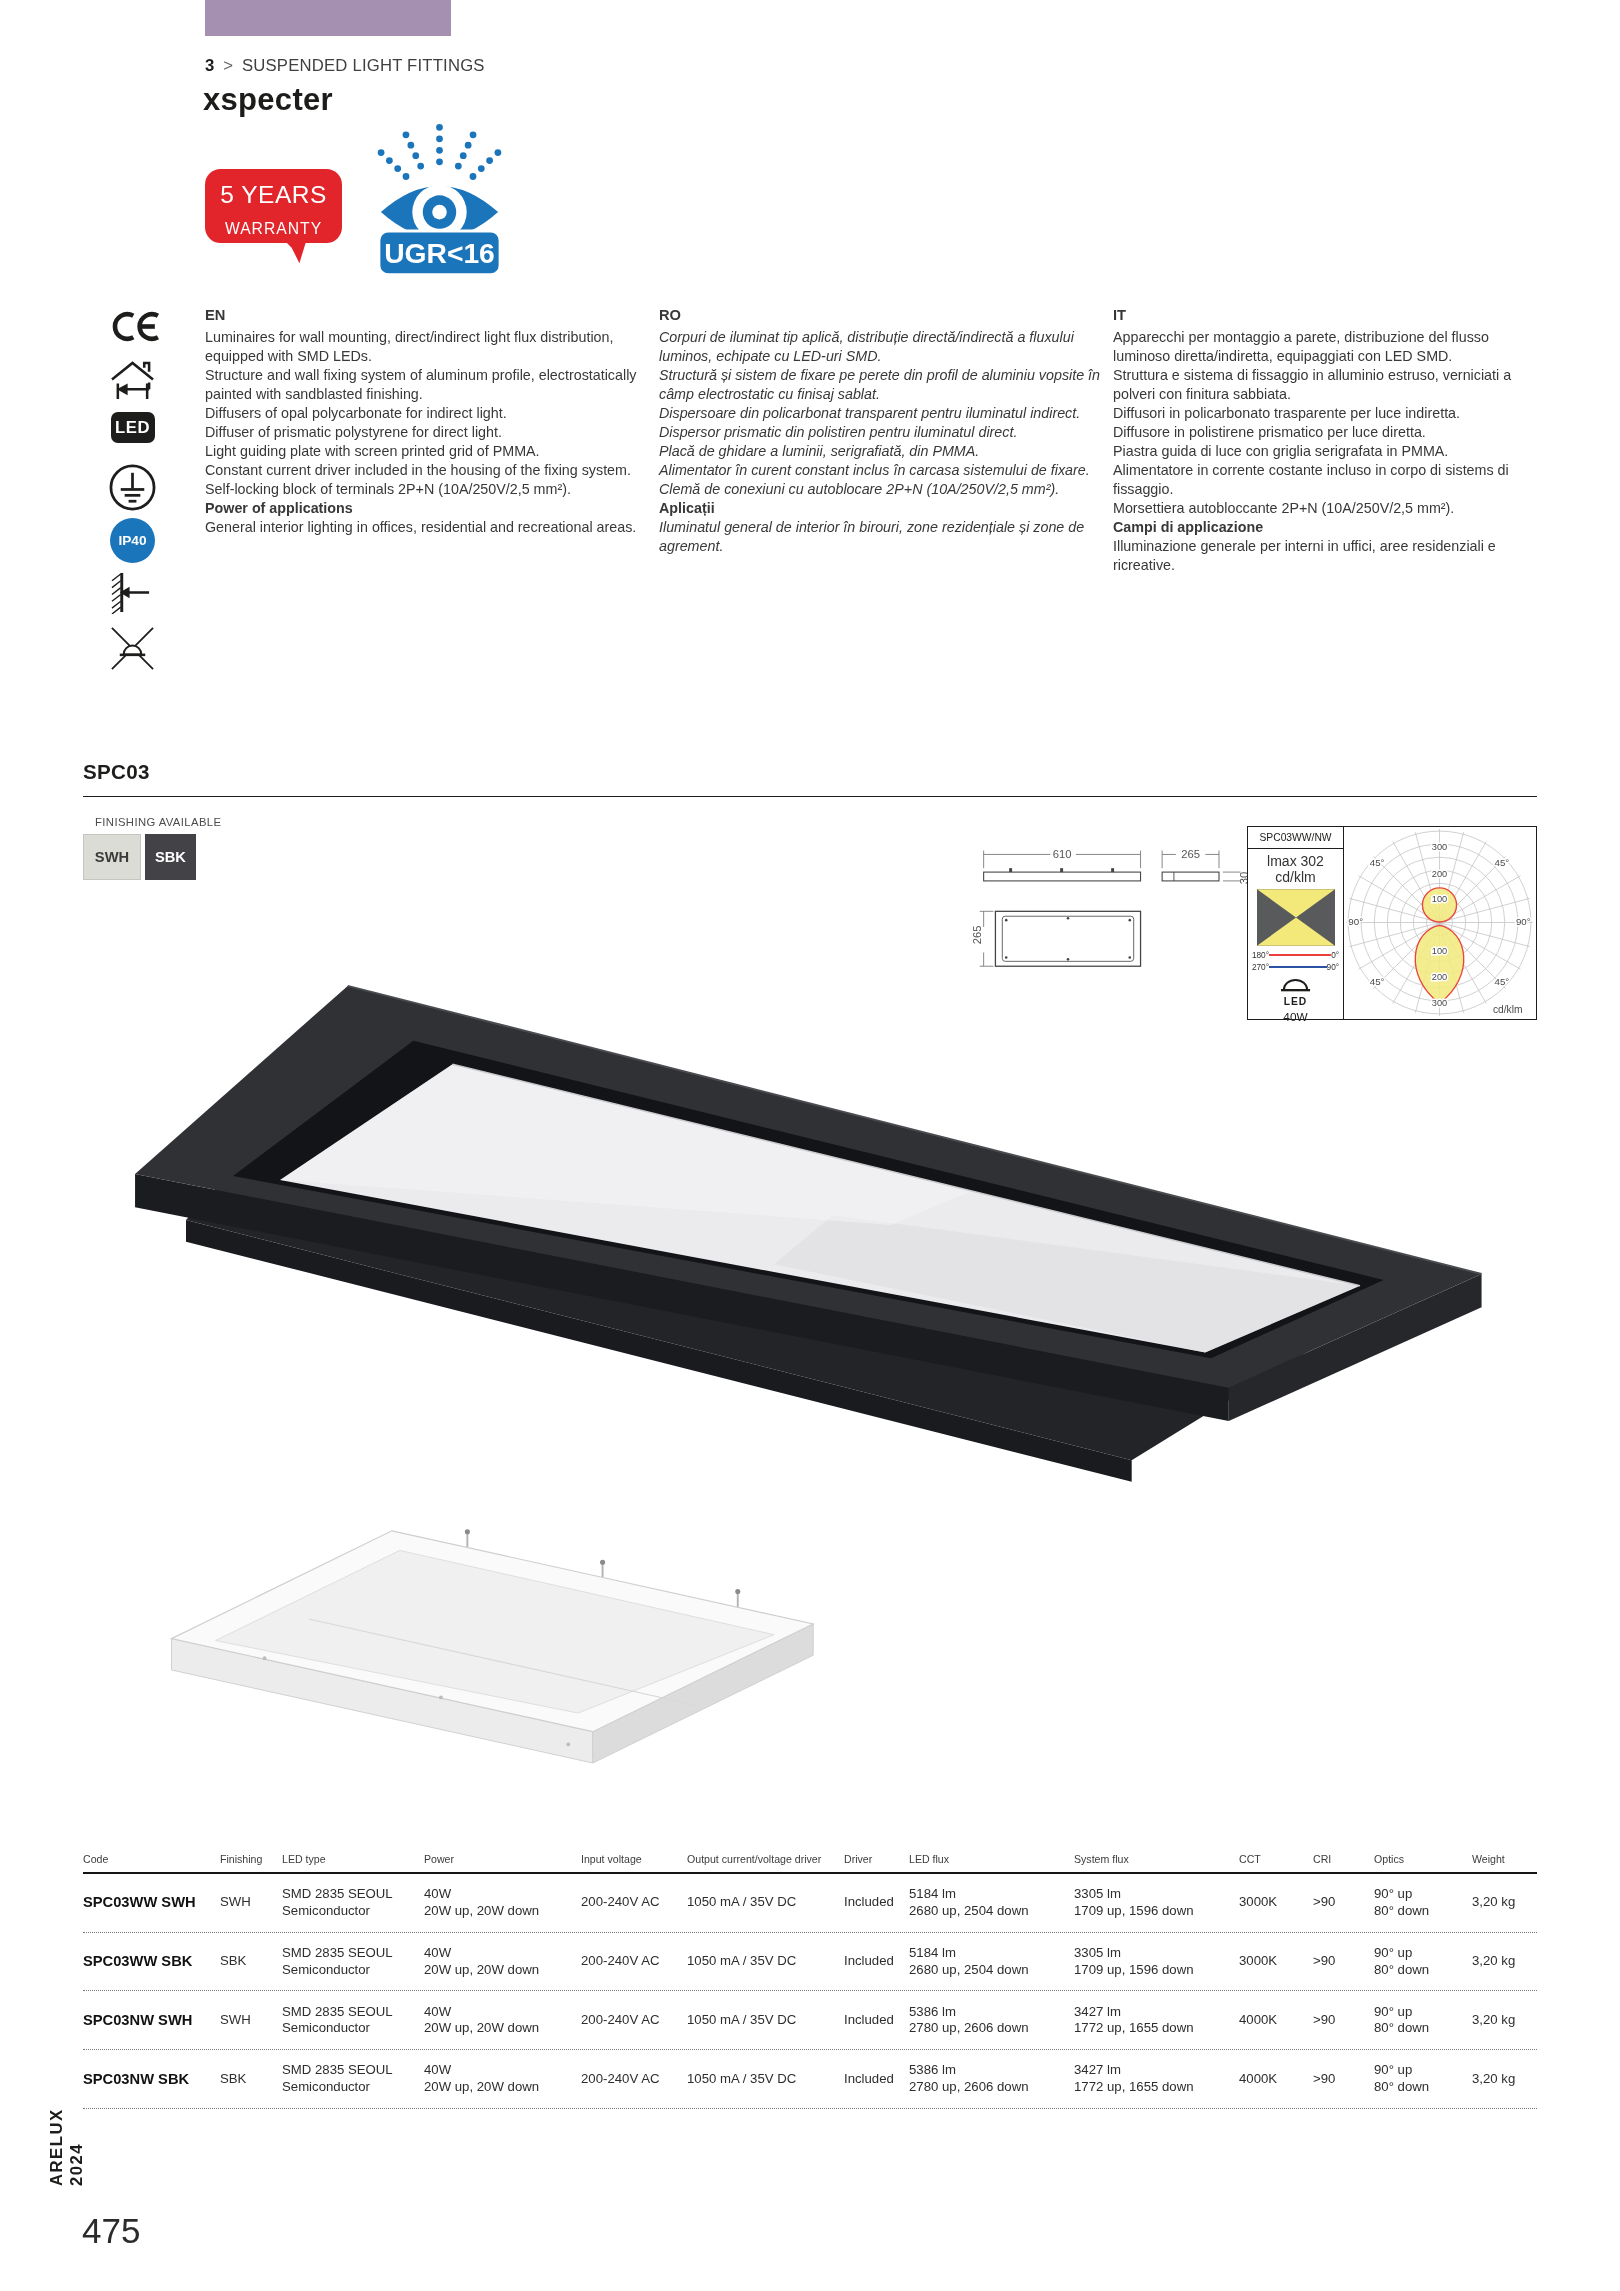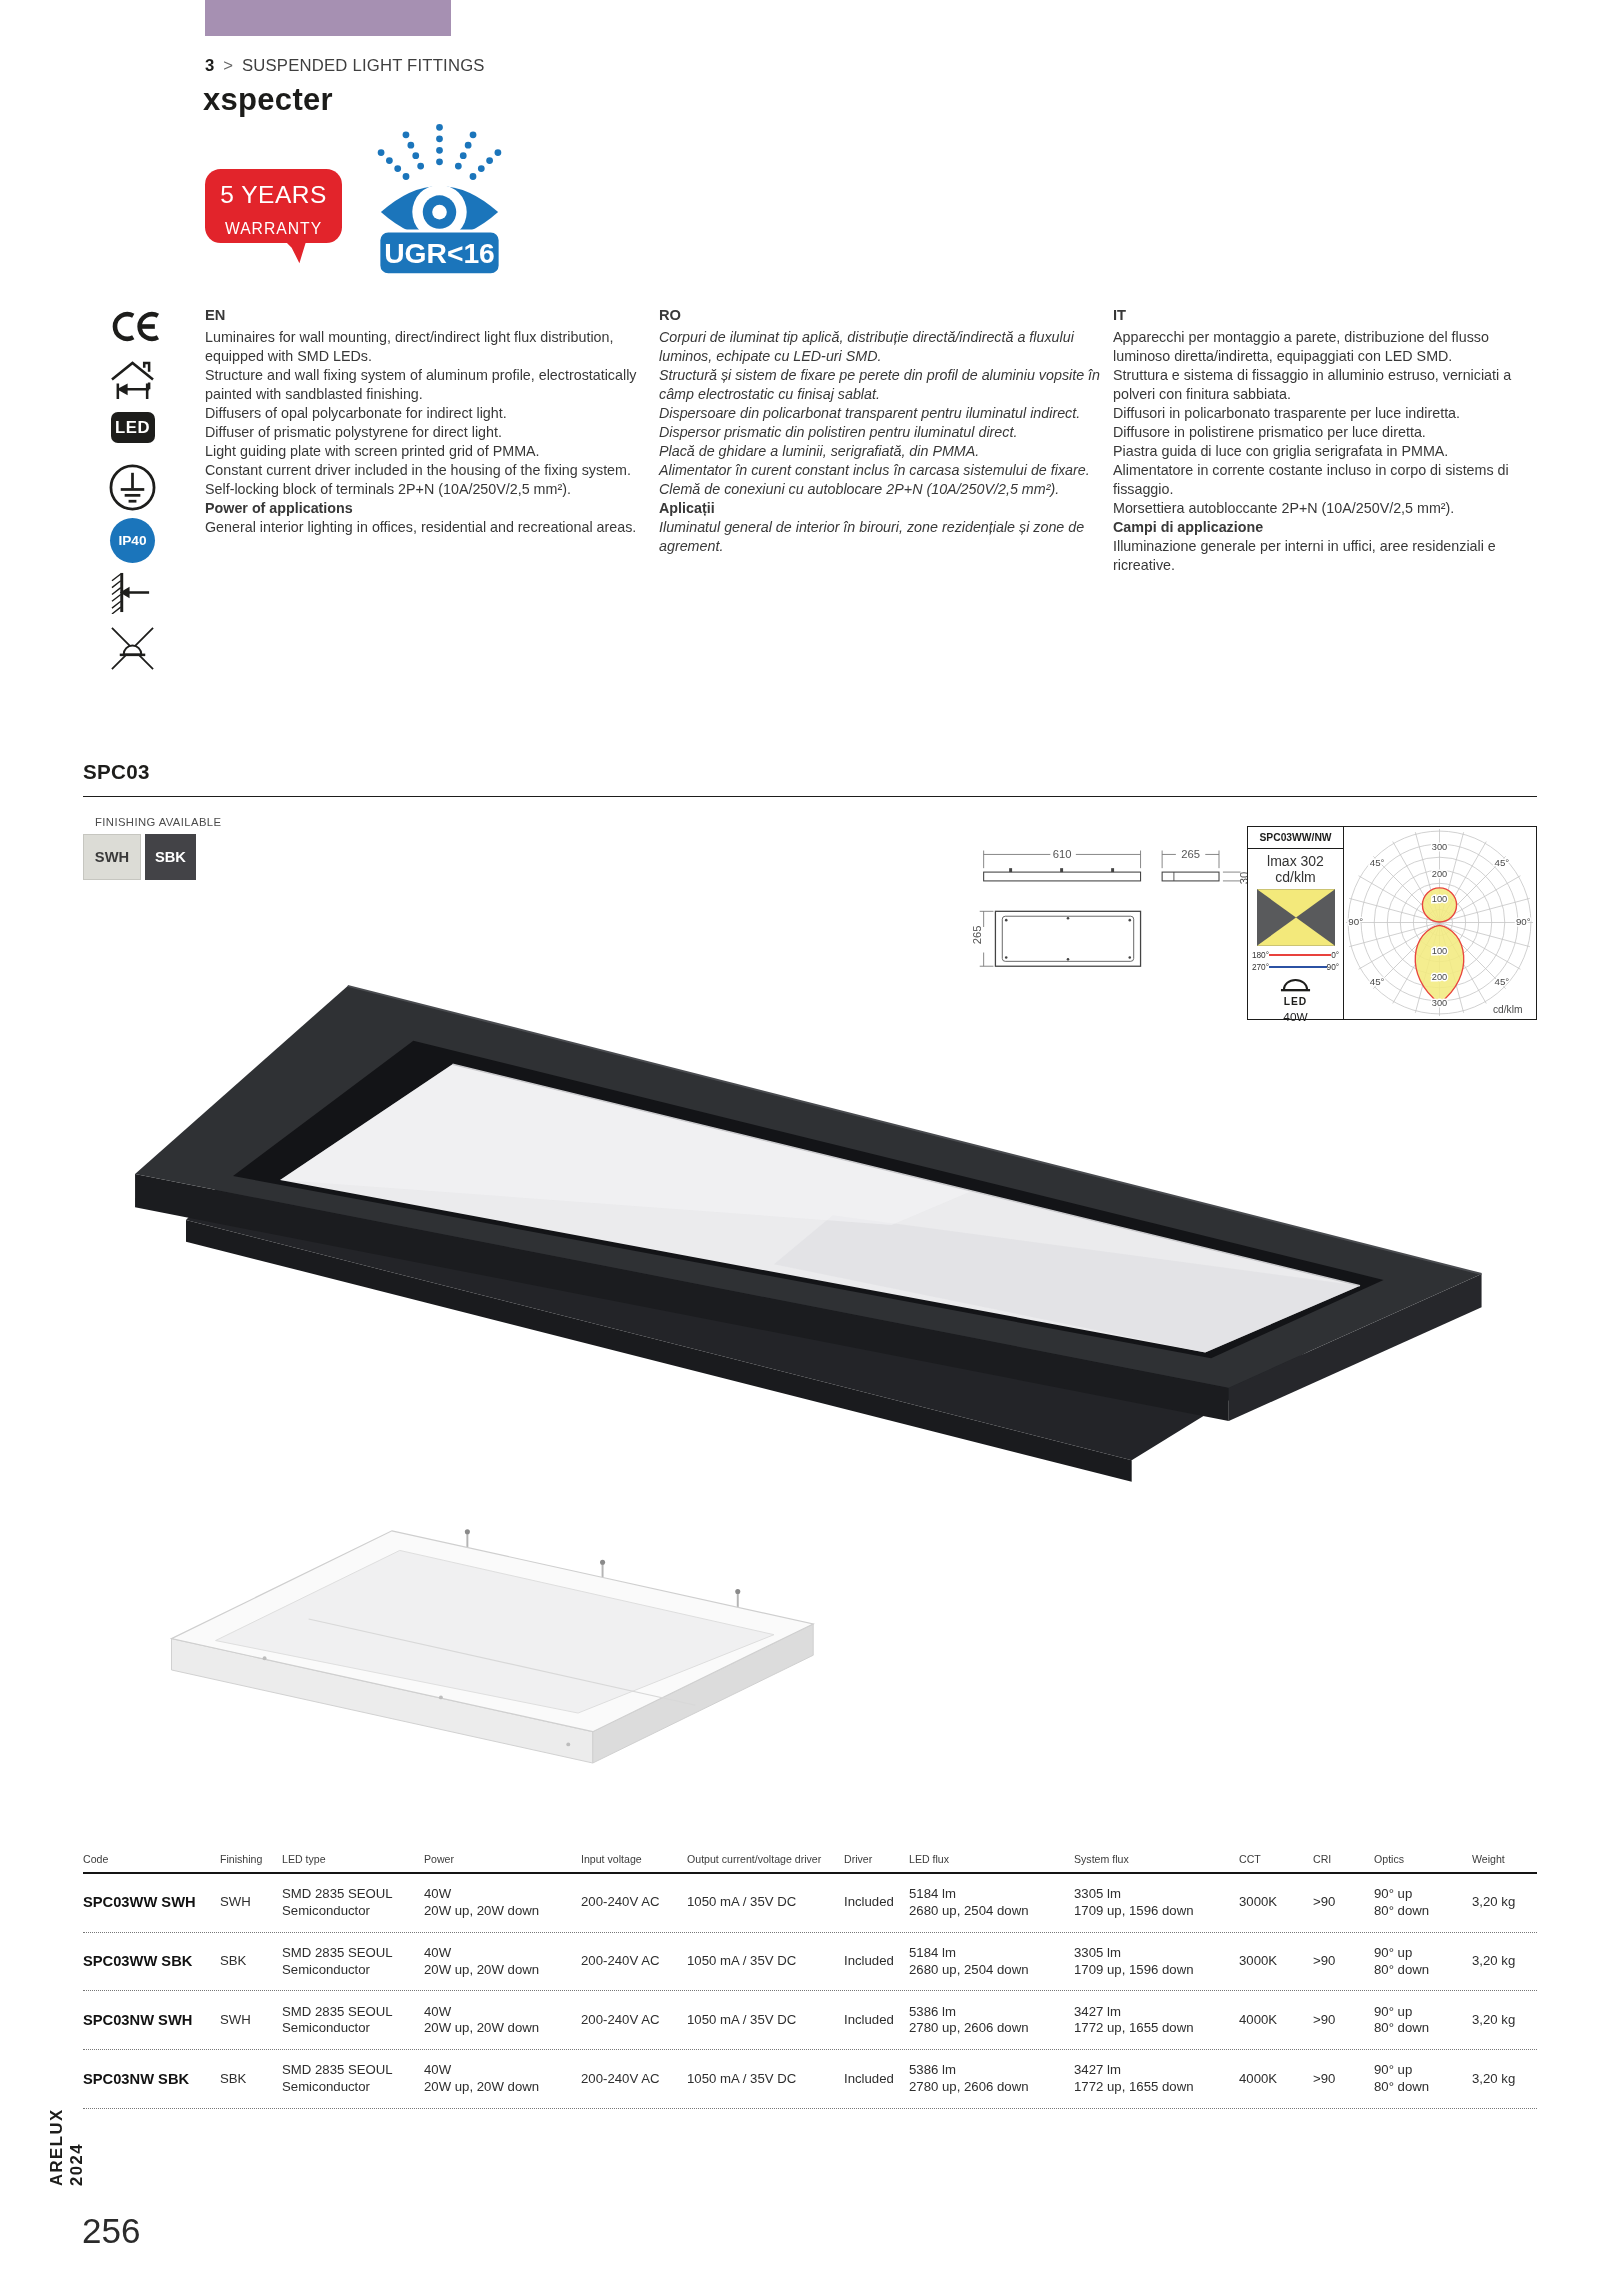--- a/index.html
+++ b/index.html
@@ -50,21 +50,21 @@
   .spc-rule{left:83px;top:796px;width:1454px;border-top:1.5px solid #1d1d1b;height:0;}
   .finishing-label{left:83px;top:816px;font-size:11.3px;color:#4c4c4c;letter-spacing:0.4px;padding-left:12px;}
   .swatches{left:83px;top:834px;display:flex;gap:3.9px;}
   .swatch{height:44px;display:flex;align-items:center;justify-content:center;font-weight:700;font-size:14.7px;}
   .swatch.swh{width:56px;background:#dcdcd6;color:#3a3a3a;border:1px solid #c6c6c0;}
   .swatch.sbk{width:49px;background:#434347;color:#fff;border:1px solid #434347;}
 
   
   .photo-box{left:1247px;top:826px;width:290px;height:194px;border:1.5px solid #1d1d1b;display:flex;background:#fff;box-sizing:border-box;}
   .photo-left{width:96px;border-right:1.5px solid #1d1d1b;box-sizing:border-box;display:flex;flex-direction:column;}
-  .photo-title{font-size:10.3px;font-weight:700;padding:4.9px 2.9px;border-bottom:1.5px solid #1d1d1b;text-align:center;}
+  .photo-title{font-size:10.3px;font-weight:400;padding:4.9px 2.9px;border-bottom:1.5px solid #1d1d1b;text-align:center;}
   .photo-lmax{font-size:14px;color:#333;padding:3.9px 2px 2.9px 2px;text-align:center;}
   .bowtie{width:78px;height:57px;background:#595a5c;margin:1px auto 3.9px auto;}
   .pleg{display:flex;align-items:center;gap:0;padding:1px 3.9px;font-size:8.3px;color:#333;}
   .pleg .pline{flex:1;height:2px;}
   .pline.red{background:#e8413c;}
   .pline.blue{background:#2b51a3;}
   .led-mini{text-align:center;margin-top:3.9px;}
   .led-mini .t{font-weight:700;font-size:10.3px;letter-spacing:1px;}
   .photo-power{text-align:center;font-size:11.8px;color:#222;margin-top:2.9px;}
   .photo-right{flex:1;position:relative;}
@@ -455,14 +455,14 @@
 1772 up, 1655 down</div>
     <div class="td">4000K</div>
     <div class="td">&gt;90</div>
     <div class="td">90° up
 80° down</div>
     <div class="td">3,20 kg</div>
   </div>
 </div>
 
 <div class="abs vert-brand">ARELUX 2024</div>
-<div class="abs page-num">256</div>
+<div class="abs page-num">475</div>
 
 
 </body></html>

